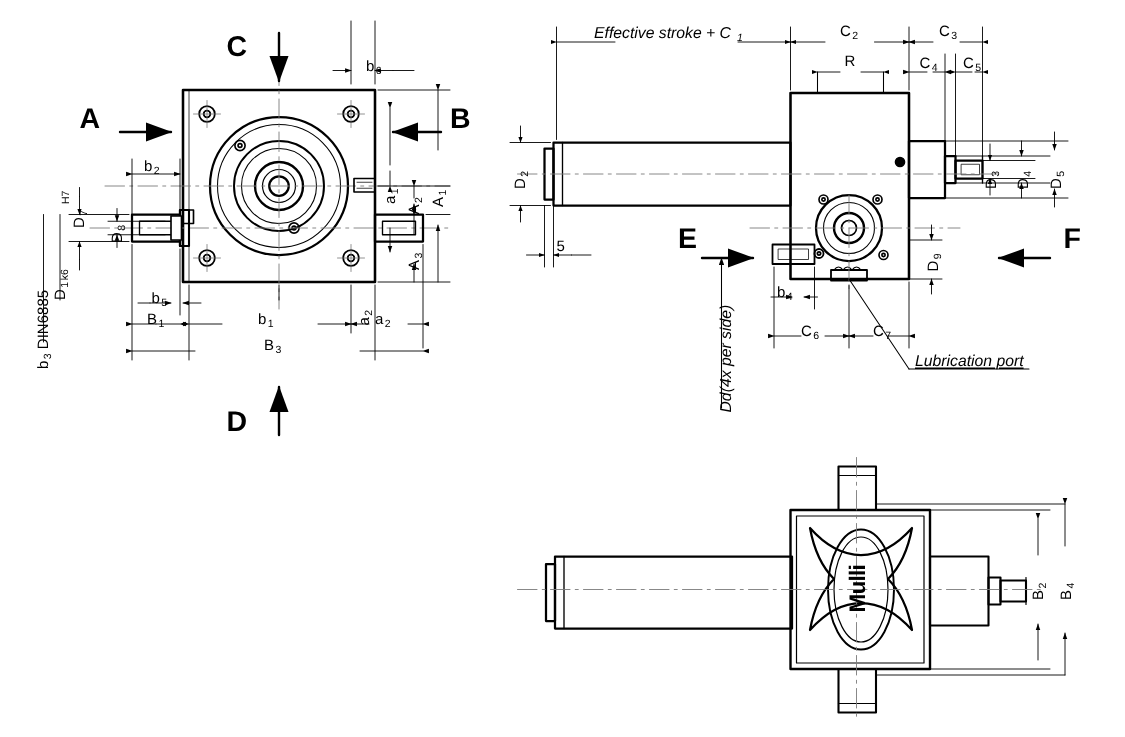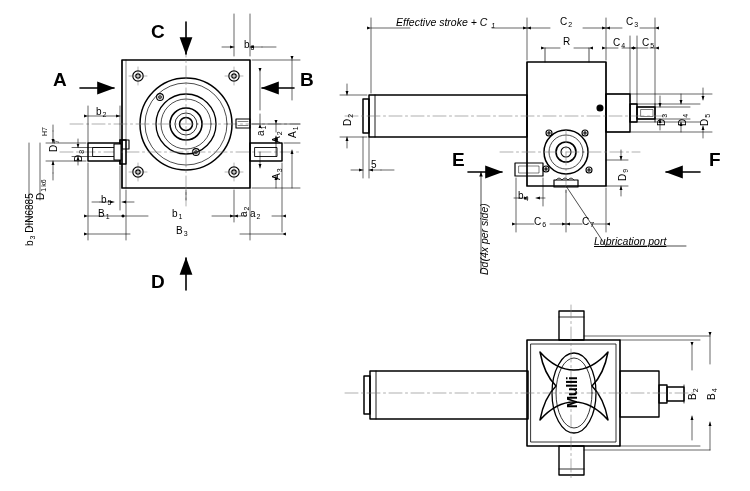--- a/index.html
+++ b/index.html
@@ -7,21 +7,21 @@
        font-family:"Liberation Sans",sans-serif;color:#000;}
   #sheet{position:absolute;inset:0;}
   svg{position:absolute;left:0;top:0;}
   .lbl{position:absolute;font-family:"Liberation Sans",sans-serif;
        font-size:10px;color:#000;white-space:nowrap;line-height:1;}
   .big{font-weight:bold;font-size:19px;letter-spacing:.5px;}
   .ital{font-style:italic;font-size:10.5px;}
   .sub{font-size:7px;vertical-align:-2px;padding-left:1px;}
   .rot90{transform-origin:0 0;transform:rotate(-90deg);}
   .rot90c{transform-origin:center center;transform:rotate(-90deg);}
-  .und{text-decoration:underline;}
+  .und{text-decoration:underline;margin-left:16px;}
 </style>
 </head>
 <body>
 
 <div id="sheet">
 
 <svg width="750" height="491" viewBox="0 0 750 491">
   <defs>
     <marker id="ah" markerWidth="9" markerHeight="7" refX="8.5" refY="3.5" orient="auto">
       <polygon points="0,0.4 9,3.5 0,6.6" fill="#000"></polygon>

